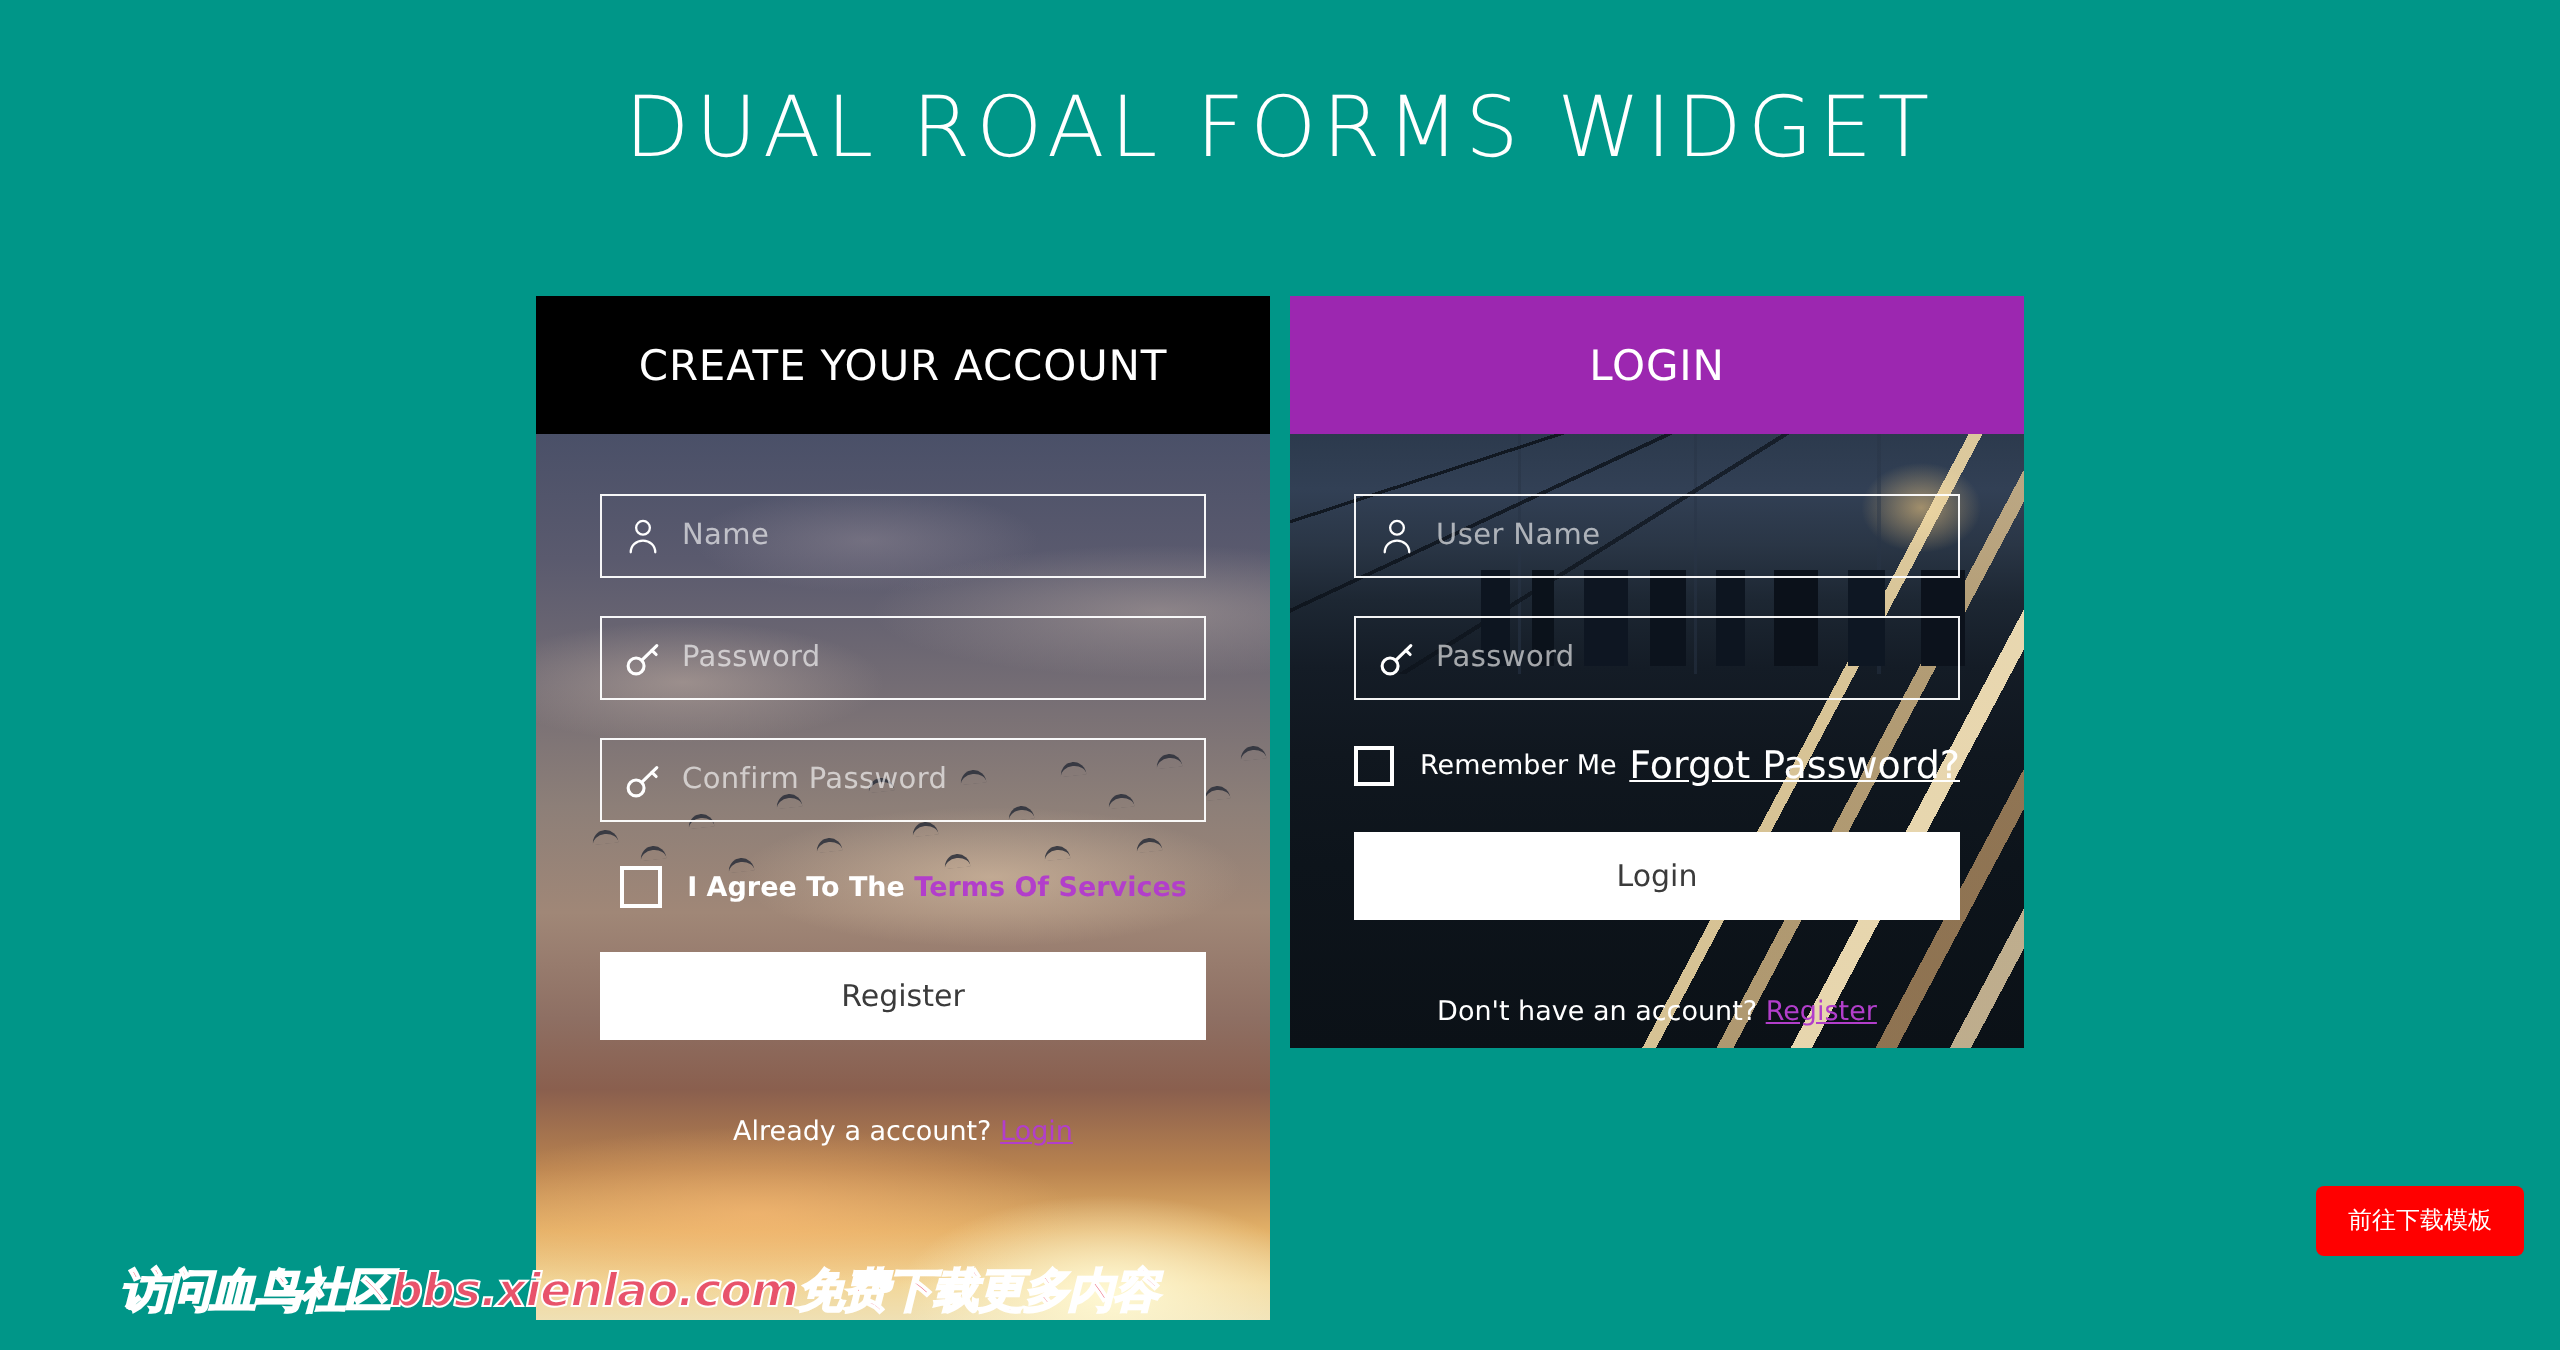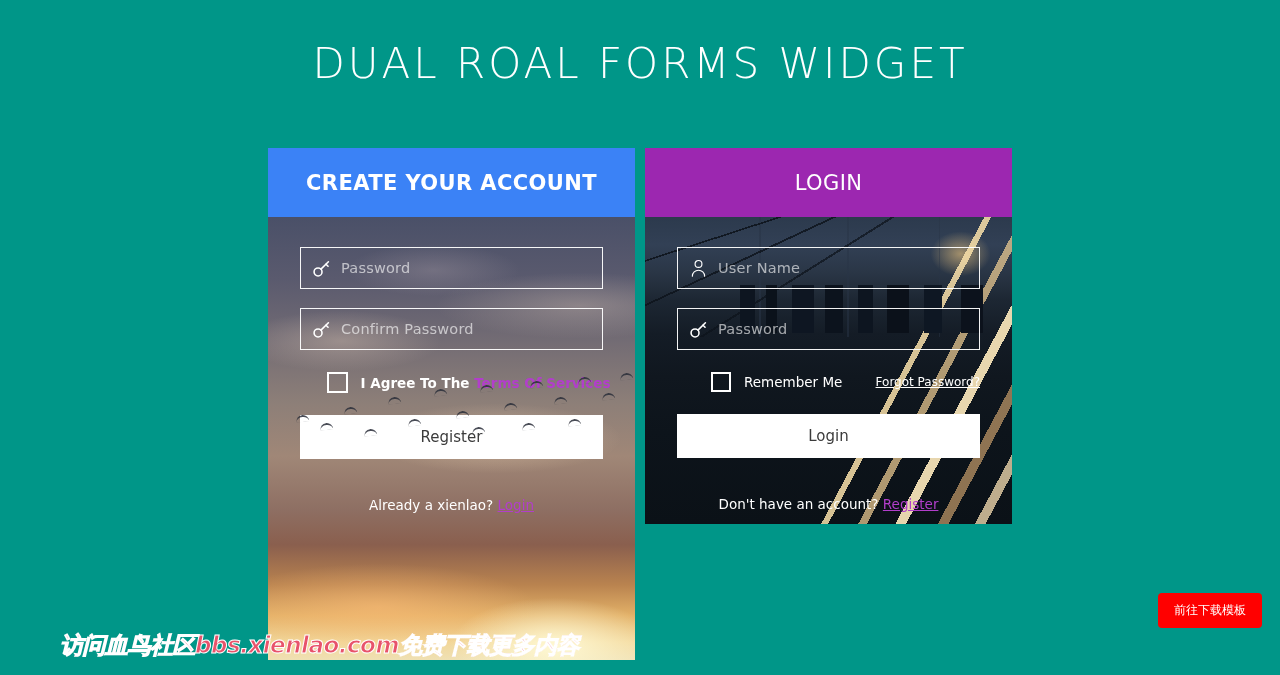--- a/index.html
+++ b/index.html
@@ -51,21 +51,21 @@
     display: flex;
     align-items: center;
     justify-content: center;
     color: #ffffff;
     font-size: 21px;
     letter-spacing: 0.4px;
     font-family: "DejaVu Sans", sans-serif;
     font-weight: 400;
   }
 
-  .panel-header.register-header { background: #3b82f6; font-weight: bold; }
+  .panel-header.register-header { background: #000000; }
   .panel-header.login-header    { background: #9c27b0; }
 
   .panel-body {
     position: relative;
     padding: 30px 32px 0 32px;
   }
 
   
   .panel-body.register-body {
     height: 443px;
@@ -189,21 +189,20 @@
     font-size: 14.5px;
     font-family: "DejaVu Sans", sans-serif;
     letter-spacing: 0.2px;
   }
 
   
   .check-row {
     display: flex;
     align-items: center;
     margin-top: 22px;
-    margin-left: 34px;
   }
   .check-row.center { justify-content: center; font-weight: bold; }
   .check-row.spread { justify-content: flex-start; }
 
   .checkbox {
     width: 21px;
     height: 21px;
     border: 2px solid #ffffff;
     background: transparent;
     flex: 0 0 21px;
@@ -220,21 +219,21 @@
 
   .link-purple {
     color: #b23ecb;
     text-decoration: none;
   }
   .link-purple.underline { text-decoration: underline; }
 
   .link-white {
     color: #ffffff;
     text-decoration: underline;
-    font-size: 12px;
+    font-size: 19px;
     font-family: "DejaVu Sans", sans-serif;
     margin-left: auto;
     font-weight: 500;
   }
 
   
   .submit-btn {
     display: block;
     width: 100%;
     height: 44px;
@@ -313,20 +312,29 @@
         <div class="bird" style="left:262px; top:14px;"></div>
         <div class="bird" style="left:286px; top:30px;"></div>
         <div class="bird" style="left:310px; top:10px;"></div>
         <div class="bird" style="left:334px; top:26px;"></div>
         <div class="bird" style="left:352px; top:6px;"></div>
         <div class="bird" style="left:204px; top:60px;"></div>
         <div class="bird" style="left:254px; top:56px;"></div>
         <div class="bird" style="left:300px; top:52px;"></div>
       </div>
 
+      <div class="field">
+        <span class="ficon">
+          <svg width="17" height="18" viewBox="0 0 20 22" fill="none" stroke="#ffffff" stroke-width="1.4">
+            <circle cx="10" cy="6" r="4.2"></circle>
+            <path d="M2.5 21c0-4.2 3.4-7.2 7.5-7.2s7.5 3 7.5 7.2" stroke-linecap="round"></path>
+          </svg>
+        </span>
+        <span class="ftext">Name</span>
+      </div>
 
       <div class="field">
         <span class="ficon">
           <svg width="19" height="19" viewBox="0 0 22 22" fill="none" stroke="#ffffff" stroke-width="1.8">
             <circle cx="7" cy="15" r="4.6"></circle>
             <path d="M10.4 11.7 L19 3.2" stroke-linecap="round"></path>
             <path d="M16.2 6 L18.6 8.4" stroke-linecap="round"></path>
           </svg>
         </span>
         <span class="ftext">Password</span>
@@ -348,21 +356,21 @@
         <span class="checkbox"></span>
         <span class="check-label">
           <span>I Agree To The</span>
           <a class="link-purple" href="#">Terms Of Services</a>
         </span>
       </div>
 
       <button class="submit-btn">Register</button>
 
       <div class="footnote">
-        <span>Already a xienlao?</span>
+        <span>Already a account?</span>
         <a class="link-purple underline" href="#">Login</a>
       </div>
     </div>
   </div>
 
   <div class="panel">
     <div class="panel-header login-header">LOGIN</div>
 
     <div class="panel-body login-body">
       <div class="cables"></div>

